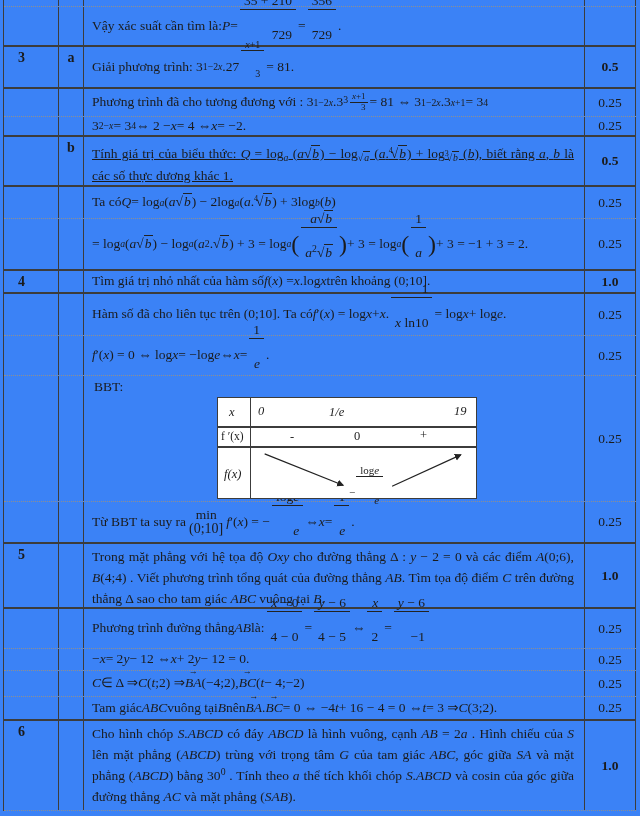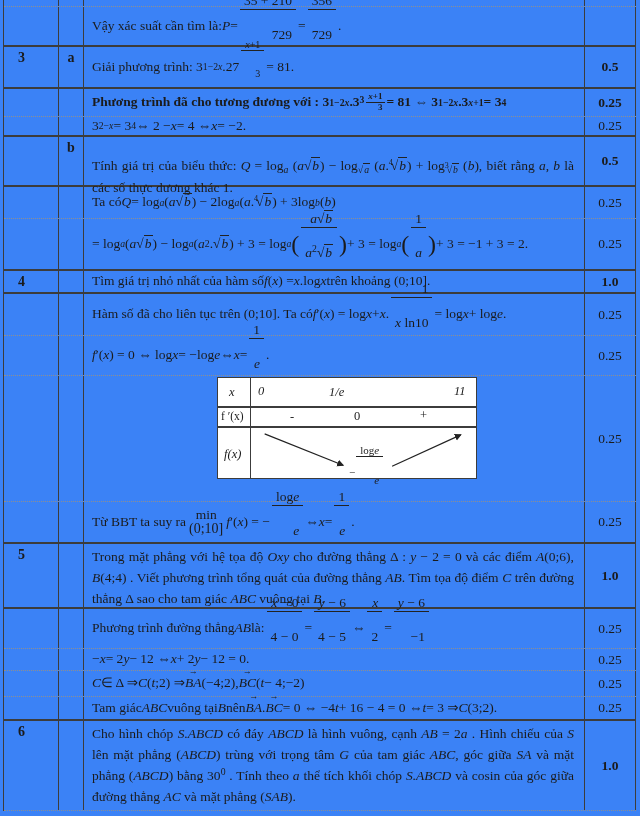--- a/index.html
+++ b/index.html
@@ -10,21 +10,21 @@
   .row.sol{border-bottom:2px solid #3c3c3c;}
   .row.dot{border-bottom:1.5px dotted #8f8f8f;}
   .cell{box-sizing:border-box;border-right:1.5px solid #3c3c3c;overflow:visible;}
   .c-q{width:55px;padding:3px 0 0 14px;font-weight:bold;font-size:14px;}
   .c-part{width:25px;padding-top:3px;text-align:center;font-weight:bold;font-size:14px;}
   .c-content{width:501px;}
   .c-points{width:51px;display:flex;align-items:center;justify-content:center;}
   .c-points.bold{font-weight:bold;text-align:center;}
   .cc{display:flex;align-items:center;padding:0 8px;line-height:1.25;}
   .just{display:block;text-align:justify;padding:2px 10px 0 8px;line-height:21px;}
-  .j2{line-height:22px;padding-top:18px;}
+  .j2{line-height:22px;padding-top:6px;text-decoration:underline;}
   .blk{display:block;padding:1px 8px 0 8px;}
   i{font-family:"Liberation Serif", serif;}
   sup,sub{font-size:0.72em;line-height:0;}
   sub{vertical-align:-0.3em;}
   
   .fr{display:inline-flex;flex-direction:column;text-align:right;vertical-align:middle;
       margin:0 2px;line-height:1.15;}
   .fr .nu{border-bottom:1px solid #222;padding:0 4px;}
   .fr .de{padding:17px 4px;}
   .fr.exp{font-size:10px;vertical-align:8px;margin-left:2px;line-height:1.1;}
@@ -90,21 +90,21 @@
       </div>
       <div class="row sol" style="height: 42px;">
         <div class="cell c-q">3</div>
         <div class="cell c-part">a</div>
         <div class="cell c-content cc">Giải phương trình: 3<sup>1−2<i>x</i></sup>.27<span class="fr exp">
             <span class="nu"><i>x</i>+1</span>
             <span class="de">3</span>
           </span> = 81.</div>
         <div class="cell c-points bold">0.5</div>
       </div>
-      <div class="row dot" style="height: 28px; font-weight: bold;">
+      <div class="row dot" style="height: 28px;">
         <div class="cell c-q"></div>
         <div class="cell c-part"></div>
         <div class="cell c-content cc">Phương trình đã cho tương đương với : 3<sup>1−2<i>x</i></sup>.3<sup>3<span class="fr s">
               <span class="nu"><i>x</i>+1</span>
               <span class="de">3</span>
             </span></sup> = 81 ⇔ 3<sup>1−2<i>x</i></sup>.3<sup><i>x</i>+1</sup> = 3<sup>4</sup></div>
         <div class="cell c-points">0.25</div>
       </div>
       <div class="row sol" style="height: 20px;">
         <div class="cell c-q"></div>
@@ -157,28 +157,29 @@
         <div class="cell c-content cc"><i>f</i> ′(<i>x</i>) = 0 ⇔ log<i>x</i> = −log<i>e</i> ⇔ <i>x</i> = <span class="fr">
             <span class="nu">1</span>
             <span class="de"><i>e</i></span>
           </span>.</div>
         <div class="cell c-points">0.25</div>
       </div>
       <div class="row dot" style="height: 126px;">
         <div class="cell c-q"></div>
         <div class="cell c-part"></div>
         <div class="cell c-content blk">
+          <div class="bbt-label">BBT:</div>
           <div class="bbt">
             <div class="vline"></div>
             <div class="hl1"></div>
             <div class="hl2"></div>
             <span class="bx bxl">x</span>
             <span class="bx b0">0</span>
             <span class="bx b1">1/e</span>
-            <span class="bx b2">11</span>
+            <span class="bx b2">19</span>
             <span class="bx bfl">f ′(x)</span>
             <span class="bx sm">-</span>
             <span class="bx sz">0</span>
             <span class="bx sp">+</span>
             <span class="bx bfx">f(x)</span>
             <span class="bmin">−<span class="fr">
                 <span class="nu">log<i>e</i></span>
                 <span class="de"><i>e</i></span>
               </span></span>
             <svg class="barr" viewBox="0 0 260 102" xmlns="http://www.w3.org/2000/svg">

